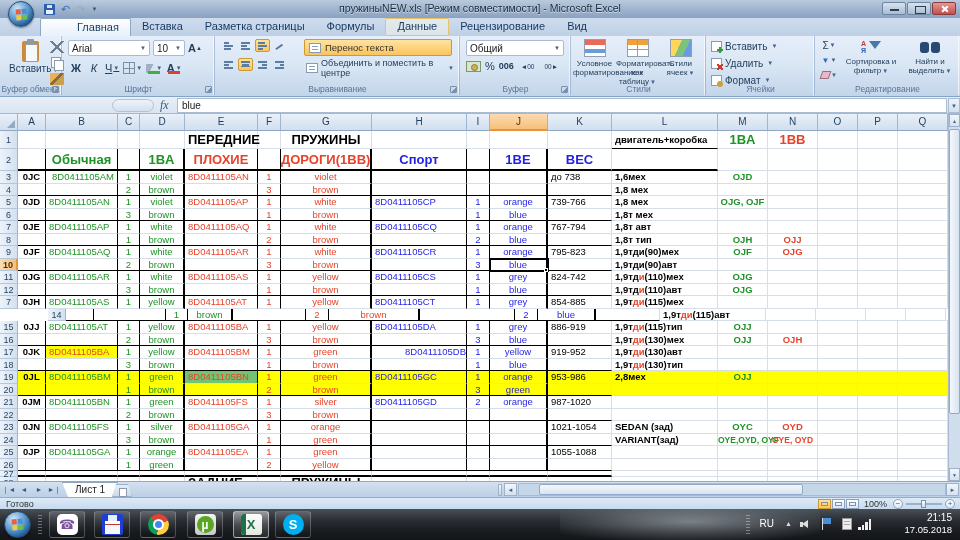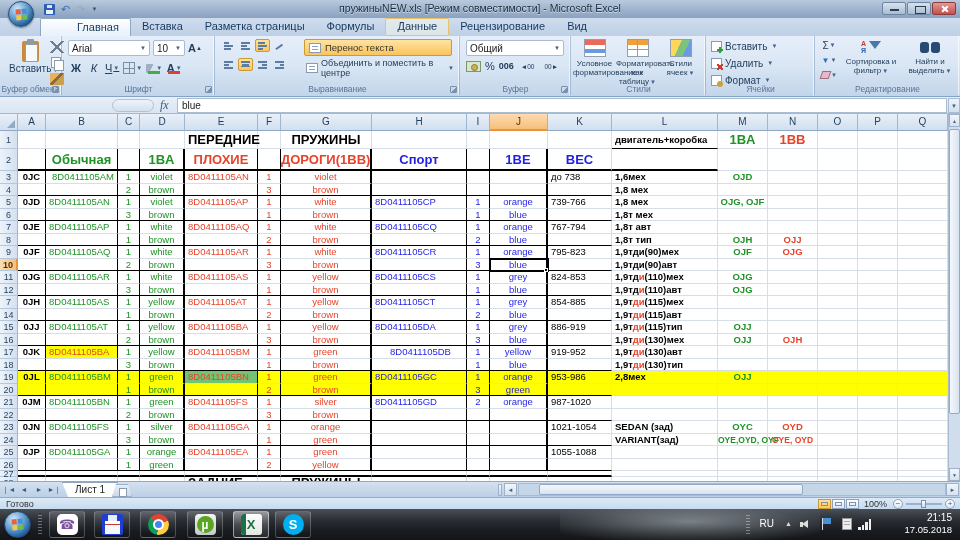--- a/index.html
+++ b/index.html
@@ -715,21 +715,21 @@
           <div class="cell" style="width: 28px; line-height: 12.5px; font-size: 9.5px; font-weight: 700; color: rgb(0, 0, 0); text-align: center; border-right: 1px solid rgb(0, 0, 0); border-bottom: 1px solid rgb(214, 222, 233);">0JG</div>
           <div class="cell" style="width: 72px; line-height: 12.5px; font-size: 9.5px; color: rgb(30, 147, 38); text-align: left; padding-left: 3px; border-right: 1px solid rgb(0, 0, 0); border-bottom: 1px solid rgb(214, 222, 233);">8D0411105AR</div>
           <div class="cell" style="width: 22px; line-height: 12.5px; font-size: 9.5px; color: rgb(30, 147, 38); text-align: center; border-right: 1px solid rgb(0, 0, 0); border-bottom: 1px solid rgb(214, 222, 233);">1</div>
           <div class="cell" style="width: 45px; line-height: 12.5px; font-size: 9.5px; color: rgb(30, 147, 38); text-align: center; border-right: 2px solid rgb(0, 0, 0); border-bottom: 1px solid rgb(214, 222, 233);">white</div>
           <div class="cell" style="width: 73px; line-height: 12.5px; font-size: 9.5px; color: rgb(232, 67, 42); text-align: left; padding-left: 3px; border-right: 1px solid rgb(0, 0, 0); border-bottom: 1px solid rgb(214, 222, 233);">8D0411105AS</div>
           <div class="cell" style="width: 23px; line-height: 12.5px; font-size: 9.5px; color: rgb(232, 67, 42); text-align: center; border-right: 1px solid rgb(0, 0, 0); border-bottom: 1px solid rgb(214, 222, 233);">1</div>
           <div class="cell" style="width: 91px; line-height: 12.5px; font-size: 9.5px; color: rgb(232, 67, 42); text-align: center; border-right: 2px solid rgb(0, 0, 0); border-bottom: 1px solid rgb(214, 222, 233);">yellow</div>
           <div class="cell" style="width: 95px; line-height: 12.5px; font-size: 9.5px; color: rgb(31, 31, 232); text-align: left; padding-left: 3px; border-right: 1px solid rgb(0, 0, 0); border-bottom: 1px solid rgb(214, 222, 233);">8D0411105CS</div>
           <div class="cell" style="width: 23px; line-height: 12.5px; font-size: 9.5px; color: rgb(31, 31, 232); text-align: center; border-right: 1px solid rgb(0, 0, 0); border-bottom: 1px solid rgb(214, 222, 233);">1</div>
           <div class="cell" style="width: 58px; line-height: 12.5px; font-size: 9.5px; color: rgb(31, 31, 232); text-align: center; border-right: 2px solid rgb(0, 0, 0); border-bottom: 1px solid rgb(214, 222, 233);">grey</div>
-          <div class="cell" style="width: 64px; line-height: 12.5px; font-size: 9.5px; color: rgb(0, 0, 0); text-align: left; padding-left: 3px; border-right: 1px solid rgb(214, 222, 233); border-bottom: 1px solid rgb(214, 222, 233);">824-853</div>
+          <div class="cell" style="width: 64px; line-height: 12.5px; font-size: 9.5px; color: rgb(0, 0, 0); text-align: left; padding-left: 3px; border-right: 1px solid rgb(214, 222, 233); border-bottom: 1px solid rgb(214, 222, 233);">824-742</div>
           <div class="cell" style="width: 106px; line-height: 12.5px; font-size: 9.5px; font-weight: 700; color: rgb(0, 0, 0); text-align: left; padding-left: 3px; border-right: 1px solid rgb(214, 222, 233); border-bottom: 1px solid rgb(214, 222, 233);"><span style="color: rgb(0, 0, 0);">1,9тд</span><span style="color: rgb(232, 67, 42);">и</span><span style="color: rgb(0, 0, 0);">(110)мех</span></div>
           <div class="cell" style="width: 50px; line-height: 12.5px; font-size: 9.5px; font-weight: 700; color: rgb(30, 147, 38); text-align: center; border-right: 1px solid rgb(214, 222, 233); border-bottom: 1px solid rgb(214, 222, 233);">OJG</div>
           <div class="cell" style="width: 50px; line-height: 12.5px; font-size: 9.5px; font-weight: 700; color: rgb(232, 67, 42); text-align: center; border-right: 1px solid rgb(214, 222, 233); border-bottom: 1px solid rgb(214, 222, 233);"></div>
           <div class="cell" style="width: 40px; line-height: 12.5px; font-size: 9.5px; color: rgb(0, 0, 0); text-align: center; border-right: 1px solid rgb(214, 222, 233); border-bottom: 1px solid rgb(214, 222, 233);"></div>
           <div class="cell" style="width: 40px; line-height: 12.5px; font-size: 9.5px; color: rgb(0, 0, 0); text-align: center; border-right: 1px solid rgb(214, 222, 233); border-bottom: 1px solid rgb(214, 222, 233);"></div>
           <div class="cell" style="width: 50px; line-height: 12.5px; font-size: 9.5px; color: rgb(0, 0, 0); text-align: center; border-right: 1px solid rgb(214, 222, 233); border-bottom: 1px solid rgb(214, 222, 233);"></div>
         </div>
         <div class="grow" style="height: 12.5px;">
           <div class="rh" style="line-height: 12.5px;">12</div>
           <div class="cell" style="width: 28px; line-height: 12.5px; font-size: 9.5px; font-weight: 700; color: rgb(0, 0, 0); text-align: center; border-right: 1px solid rgb(0, 0, 0); border-bottom: 1px solid rgb(0, 0, 0);"></div>
@@ -764,21 +764,21 @@
           <div class="cell" style="width: 58px; line-height: 12.5px; font-size: 9.5px; color: rgb(31, 31, 232); text-align: center; border-right: 2px solid rgb(0, 0, 0); border-bottom: 1px solid rgb(214, 222, 233);">grey</div>
           <div class="cell" style="width: 64px; line-height: 12.5px; font-size: 9.5px; color: rgb(0, 0, 0); text-align: left; padding-left: 3px; border-right: 1px solid rgb(214, 222, 233); border-bottom: 1px solid rgb(214, 222, 233);">854-885</div>
           <div class="cell" style="width: 106px; line-height: 12.5px; font-size: 9.5px; font-weight: 700; color: rgb(0, 0, 0); text-align: left; padding-left: 3px; border-right: 1px solid rgb(214, 222, 233); border-bottom: 1px solid rgb(214, 222, 233);"><span style="color: rgb(0, 0, 0);">1,9т</span><span style="color: rgb(232, 67, 42);">ди</span><span style="color: rgb(0, 0, 0);">(115)мех</span></div>
           <div class="cell" style="width: 50px; line-height: 12.5px; font-size: 9.5px; font-weight: 700; color: rgb(30, 147, 38); text-align: center; border-right: 1px solid rgb(214, 222, 233); border-bottom: 1px solid rgb(214, 222, 233);"></div>
           <div class="cell" style="width: 50px; line-height: 12.5px; font-size: 9.5px; font-weight: 700; color: rgb(232, 67, 42); text-align: center; border-right: 1px solid rgb(214, 222, 233); border-bottom: 1px solid rgb(214, 222, 233);"></div>
           <div class="cell" style="width: 40px; line-height: 12.5px; font-size: 9.5px; color: rgb(0, 0, 0); text-align: center; border-right: 1px solid rgb(214, 222, 233); border-bottom: 1px solid rgb(214, 222, 233);"></div>
           <div class="cell" style="width: 40px; line-height: 12.5px; font-size: 9.5px; color: rgb(0, 0, 0); text-align: center; border-right: 1px solid rgb(214, 222, 233); border-bottom: 1px solid rgb(214, 222, 233);"></div>
           <div class="cell" style="width: 50px; line-height: 12.5px; font-size: 9.5px; color: rgb(0, 0, 0); text-align: center; border-right: 1px solid rgb(214, 222, 233); border-bottom: 1px solid rgb(214, 222, 233);"></div>
         </div>
         <div class="grow" style="height: 12.5px;">
-          <div class="rh" style="line-height: 12.5px;">14</div>
+          <div class="rh" style="line-height: 12.5px; margin-left: 48px;">14</div>
           <div class="cell" style="width: 28px; line-height: 12.5px; font-size: 9.5px; font-weight: 700; color: rgb(0, 0, 0); text-align: center; border-right: 1px solid rgb(0, 0, 0); border-bottom: 1px solid rgb(0, 0, 0);"></div>
           <div class="cell" style="width: 72px; line-height: 12.5px; font-size: 9.5px; color: rgb(30, 147, 38); text-align: left; padding-left: 3px; border-right: 1px solid rgb(0, 0, 0); border-bottom: 1px solid rgb(0, 0, 0);"></div>
           <div class="cell" style="width: 22px; line-height: 12.5px; font-size: 9.5px; color: rgb(30, 147, 38); text-align: center; border-right: 1px solid rgb(0, 0, 0); border-bottom: 1px solid rgb(0, 0, 0);">1</div>
           <div class="cell" style="width: 45px; line-height: 12.5px; font-size: 9.5px; color: rgb(30, 147, 38); text-align: center; border-right: 2px solid rgb(0, 0, 0); border-bottom: 1px solid rgb(0, 0, 0);">brown</div>
           <div class="cell" style="width: 73px; line-height: 12.5px; font-size: 9.5px; color: rgb(232, 67, 42); text-align: left; padding-left: 3px; border-right: 1px solid rgb(0, 0, 0); border-bottom: 1px solid rgb(0, 0, 0);"></div>
           <div class="cell" style="width: 23px; line-height: 12.5px; font-size: 9.5px; color: rgb(232, 67, 42); text-align: center; border-right: 1px solid rgb(0, 0, 0); border-bottom: 1px solid rgb(0, 0, 0);">2</div>
           <div class="cell" style="width: 91px; line-height: 12.5px; font-size: 9.5px; color: rgb(232, 67, 42); text-align: center; border-right: 2px solid rgb(0, 0, 0); border-bottom: 1px solid rgb(0, 0, 0);">brown</div>
           <div class="cell" style="width: 95px; line-height: 12.5px; font-size: 9.5px; color: rgb(31, 31, 232); text-align: left; padding-left: 3px; border-right: 1px solid rgb(0, 0, 0); border-bottom: 1px solid rgb(0, 0, 0);"></div>
           <div class="cell" style="width: 23px; line-height: 12.5px; font-size: 9.5px; color: rgb(31, 31, 232); text-align: center; border-right: 1px solid rgb(0, 0, 0); border-bottom: 1px solid rgb(0, 0, 0);">2</div>
           <div class="cell" style="width: 58px; line-height: 12.5px; font-size: 9.5px; color: rgb(31, 31, 232); text-align: center; border-right: 2px solid rgb(0, 0, 0); border-bottom: 1px solid rgb(0, 0, 0);">blue</div>
@@ -832,21 +832,21 @@
         </div>
         <div class="grow" style="height: 12.5px;">
           <div class="rh" style="line-height: 12.5px;">17</div>
           <div class="cell" style="width: 28px; line-height: 12.5px; font-size: 9.5px; font-weight: 700; color: rgb(0, 0, 0); text-align: center; border-right: 1px solid rgb(0, 0, 0); border-bottom: 1px solid rgb(214, 222, 233);">0JK</div>
           <div class="cell" style="width: 72px; line-height: 12.5px; font-size: 9.5px; color: rgb(232, 67, 42); text-align: left; padding-left: 3px; background: rgb(255, 255, 0); border-right: 1px solid rgb(0, 0, 0); border-bottom: 1px solid rgb(214, 222, 233);">8D0411105BA</div>
           <div class="cell" style="width: 22px; line-height: 12.5px; font-size: 9.5px; color: rgb(30, 147, 38); text-align: center; border-right: 1px solid rgb(0, 0, 0); border-bottom: 1px solid rgb(214, 222, 233);">1</div>
           <div class="cell" style="width: 45px; line-height: 12.5px; font-size: 9.5px; color: rgb(30, 147, 38); text-align: center; border-right: 2px solid rgb(0, 0, 0); border-bottom: 1px solid rgb(214, 222, 233);">yellow</div>
           <div class="cell" style="width: 73px; line-height: 12.5px; font-size: 9.5px; color: rgb(232, 67, 42); text-align: left; padding-left: 3px; border-right: 1px solid rgb(0, 0, 0); border-bottom: 1px solid rgb(214, 222, 233);">8D0411105BM</div>
           <div class="cell" style="width: 23px; line-height: 12.5px; font-size: 9.5px; color: rgb(232, 67, 42); text-align: center; border-right: 1px solid rgb(0, 0, 0); border-bottom: 1px solid rgb(214, 222, 233);">1</div>
           <div class="cell" style="width: 91px; line-height: 12.5px; font-size: 9.5px; color: rgb(232, 67, 42); text-align: center; border-right: 2px solid rgb(0, 0, 0); border-bottom: 1px solid rgb(214, 222, 233);">green</div>
-          <div class="cell" style="width: 95px; line-height: 12.5px; font-size: 9.5px; color: rgb(31, 31, 232); text-align: center; padding-left: 3px; border-right: 1px solid rgb(0, 0, 0); border-bottom: 1px solid rgb(214, 222, 233);">8D0411105DB</div>
+          <div class="cell" style="width: 95px; line-height: 12.5px; font-size: 9.5px; color: rgb(31, 31, 232); text-align: right; padding-left: 3px; border-right: 1px solid rgb(0, 0, 0); border-bottom: 1px solid rgb(214, 222, 233);">8D0411105DB</div>
           <div class="cell" style="width: 23px; line-height: 12.5px; font-size: 9.5px; color: rgb(31, 31, 232); text-align: center; border-right: 1px solid rgb(0, 0, 0); border-bottom: 1px solid rgb(214, 222, 233);">1</div>
           <div class="cell" style="width: 58px; line-height: 12.5px; font-size: 9.5px; color: rgb(31, 31, 232); text-align: center; border-right: 2px solid rgb(0, 0, 0); border-bottom: 1px solid rgb(214, 222, 233);">yellow</div>
           <div class="cell" style="width: 64px; line-height: 12.5px; font-size: 9.5px; color: rgb(0, 0, 0); text-align: left; padding-left: 3px; border-right: 1px solid rgb(214, 222, 233); border-bottom: 1px solid rgb(214, 222, 233);">919-952</div>
           <div class="cell" style="width: 106px; line-height: 12.5px; font-size: 9.5px; font-weight: 700; color: rgb(0, 0, 0); text-align: left; padding-left: 3px; border-right: 1px solid rgb(214, 222, 233); border-bottom: 1px solid rgb(214, 222, 233);"><span style="color: rgb(0, 0, 0);">1,9т</span><span style="color: rgb(232, 67, 42);">ди</span><span style="color: rgb(0, 0, 0);">(130)авт</span></div>
           <div class="cell" style="width: 50px; line-height: 12.5px; font-size: 9.5px; font-weight: 700; color: rgb(30, 147, 38); text-align: center; border-right: 1px solid rgb(214, 222, 233); border-bottom: 1px solid rgb(214, 222, 233);"></div>
           <div class="cell" style="width: 50px; line-height: 12.5px; font-size: 9.5px; font-weight: 700; color: rgb(232, 67, 42); text-align: center; border-right: 1px solid rgb(214, 222, 233); border-bottom: 1px solid rgb(214, 222, 233);"></div>
           <div class="cell" style="width: 40px; line-height: 12.5px; font-size: 9.5px; color: rgb(0, 0, 0); text-align: center; border-right: 1px solid rgb(214, 222, 233); border-bottom: 1px solid rgb(214, 222, 233);"></div>
           <div class="cell" style="width: 40px; line-height: 12.5px; font-size: 9.5px; color: rgb(0, 0, 0); text-align: center; border-right: 1px solid rgb(214, 222, 233); border-bottom: 1px solid rgb(214, 222, 233);"></div>
           <div class="cell" style="width: 50px; line-height: 12.5px; font-size: 9.5px; color: rgb(0, 0, 0); text-align: center; border-right: 1px solid rgb(214, 222, 233); border-bottom: 1px solid rgb(214, 222, 233);"></div>
         </div>

